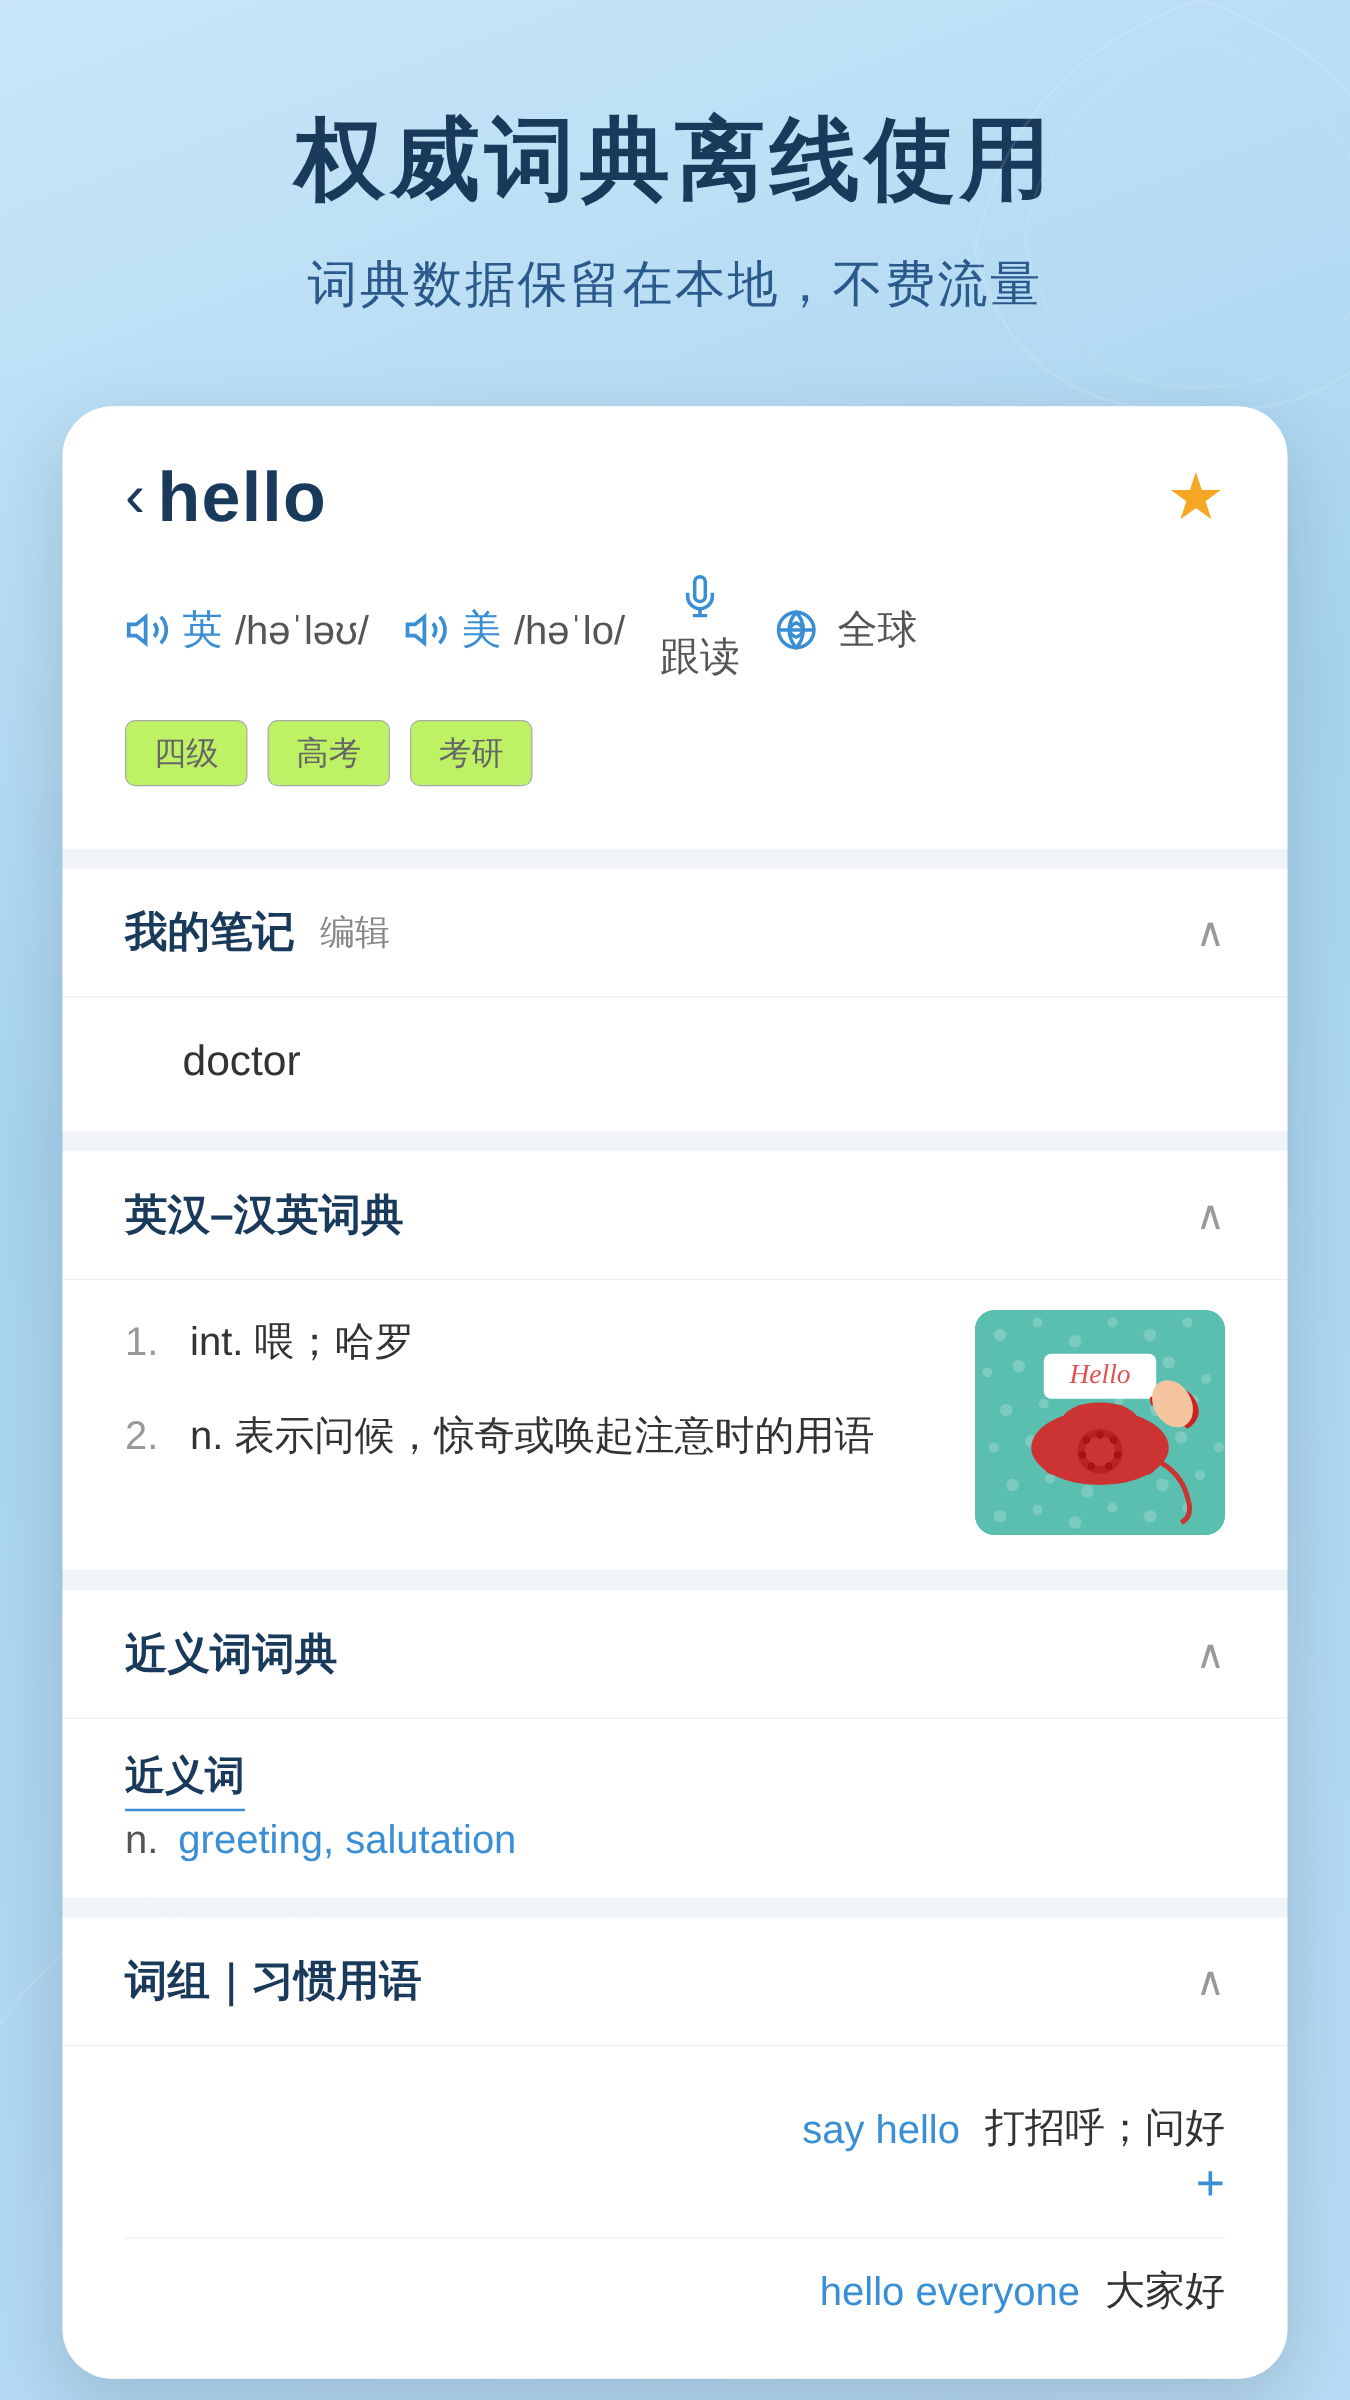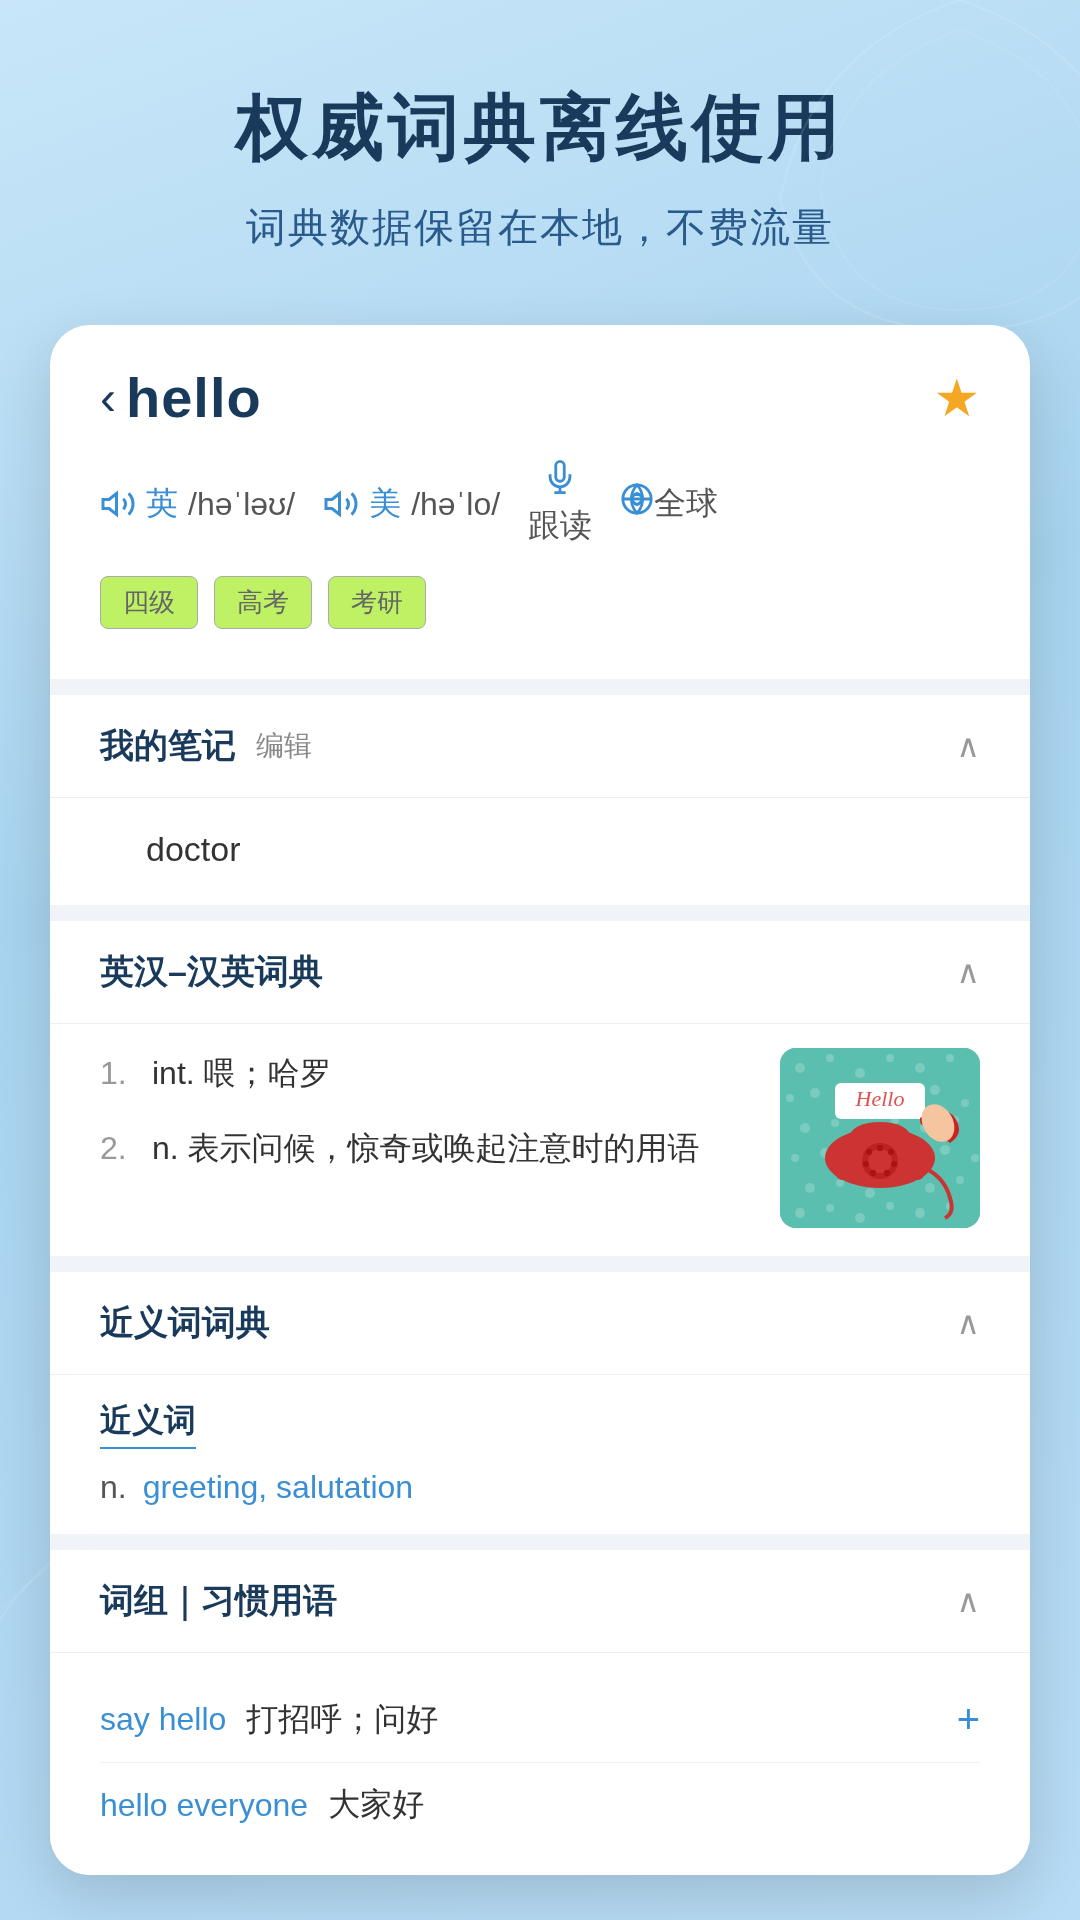--- a/index.html
+++ b/index.html
@@ -134,21 +134,22 @@
       flex-direction: column;
     }
 
     .mic-label {
       font-size: 32px;
       color: #555;
     }
 
     .global-item {
       display: flex;
-      gap: 0;
+      align-items: center;
+      gap: 16px;
     }
 
     .global-label {
       font-size: 32px;
       color: #555;
     }
 
     
     .tags-row {
       display: flex;
@@ -253,45 +254,46 @@
     }
 
     
     .synonym-label {
       font-size: 32px;
       font-weight: 600;
       color: #1a3a5c;
       border-bottom: 2px solid #3a8fd4;
       display: inline-block;
       padding-bottom: 4px;
-      margin-bottom: 20px;
+      margin-bottom: 4px;
     }
 
     .synonym-row {
       display: flex;
       align-items: center;
       gap: 16px;
       font-size: 32px;
     }
 
     .synonym-pos {
       color: #555;
     }
 
     .synonym-words {
       color: #3a8fd4;
     }
 
     
     .phrase-item {
       display: flex;
-      align-items: center;
+      align-items: flex-end;
       justify-content: space-between;
       padding: 20px 0;
       border-bottom: 1px solid #f0f0f0;
+      flex-direction: column;
     }
 
     .phrase-item:last-child {
       border-bottom: none;
     }
 
     .phrase-left {
       display: flex;
       align-items: center;
       gap: 20px;

